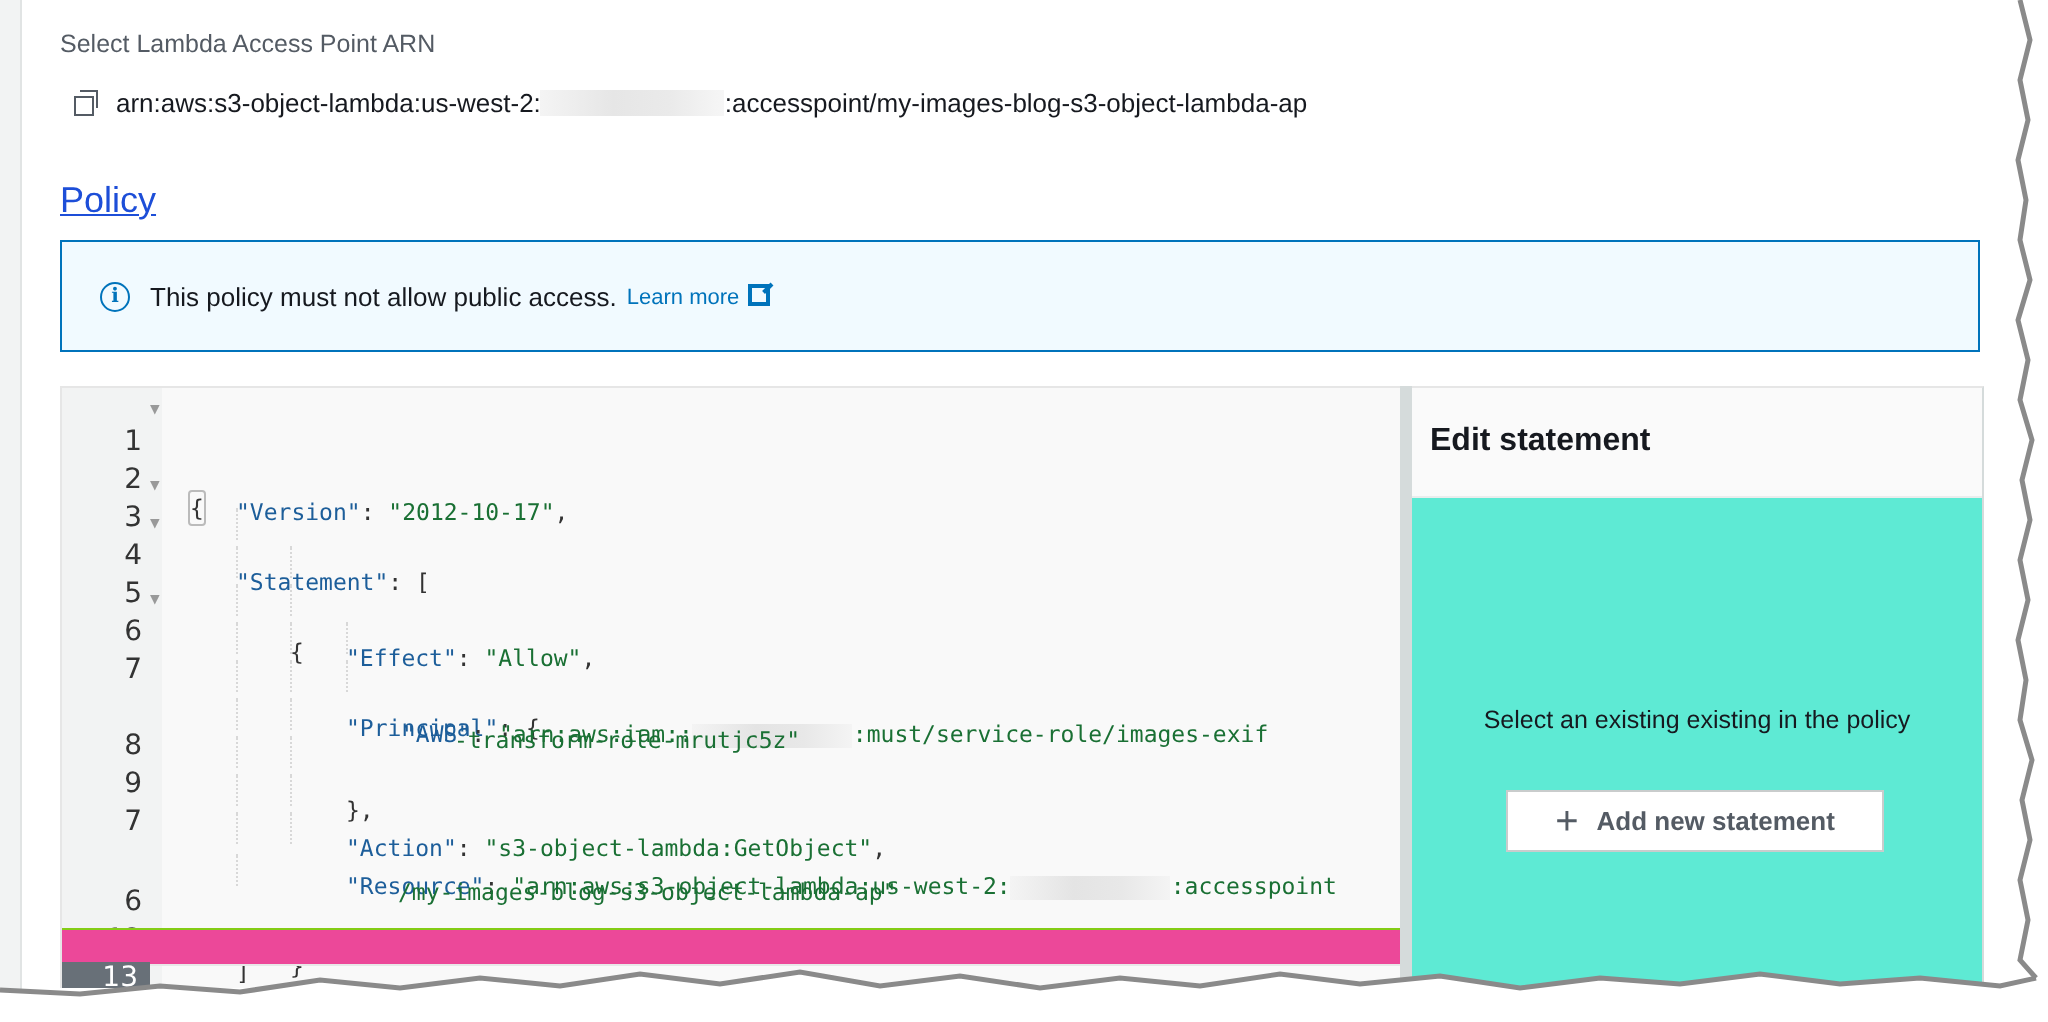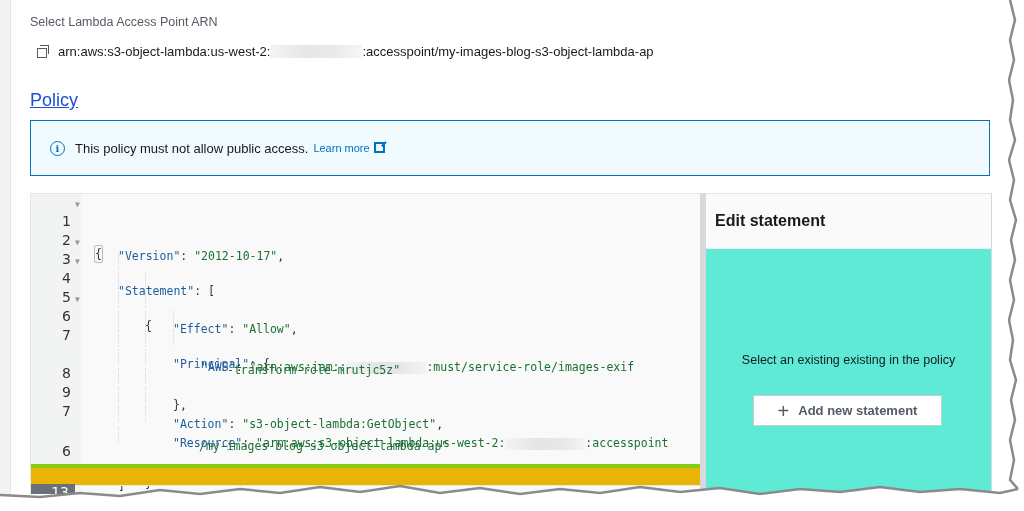--- a/index.html
+++ b/index.html
@@ -25,21 +25,21 @@
     .editor { position: absolute; left: 30px; top: 193px; width: 672px; height: 300px; background: #f9f9f9; border-top: 1px solid #e6e6e6; border-left: 1px solid #e6e6e6; overflow: hidden; }
     .gutter { position: absolute; left: 0; top: 0; width: 50px; height: 100%; background: #f2f3f3; }
     .line { position: absolute; left: 0; height: 16px; width: 672px; font-family: "DejaVu Sans Mono", "Liberation Mono", monospace; font-size: 11.5px; line-height: 16px; white-space: pre; }
     .ln { position: absolute; left: 0; width: 40px; text-align: right; color: #333; font-family: "DejaVu Sans", sans-serif; font-size: 14px; }
     .fold { position: absolute; left: 44px; top: 0; color: #999; font-size: 8px; }
     .code { position: absolute; left: 63px; }
     .k { color: #1d5e9a; }
     .s { color: #1a7034; }
     .p { color: #333; }
     .guide { position: absolute; top: 0; width: 1px; height: 16px; border-left: 1px dotted #d8d8d8; }
-    .active-line { background: #eab308; border-top: 4px solid #84cc16; border-bottom: 1px solid #e8e8e8; }
+    .active-line { background: #ec4899; border-top: 1px solid #84cc16; border-bottom: 1px solid #e8e8e8; }
     .active-ln { background: #687078; color: #fff; }
     .cursor-brace { border: 1px solid #bbb; border-radius: 2px; }
     .redact-code { display: inline-block; width: 80px; height: 12px; background: linear-gradient(90deg, #f4f4f4, #e4e4e4 40%, #e8e8e8 70%, #f4f4f4); vertical-align: middle; }
     .splitter { position: absolute; left: 700px; top: 193px; width: 6px; height: 300px; background: #d5dbdb; }
     .side-panel { position: absolute; left: 706px; top: 193px; width: 285px; height: 300px; background: #5eead4; border-right: 1px solid #d5dbdb; border-top: 1px solid #e6e6e6; }
     .side-header { height: 54px; background: #fafafa; border-bottom: 1px solid #eaeded; display: flex; align-items: center; padding-left: 9px; font-size: 16px; font-weight: bold; color: #16191f; }
     .empty-title { position: absolute; top: 130px; width: 100%; text-align: center; font-size: 12.5px; font-weight: bold; color: #545b64; }
     .empty-desc { position: absolute; top: 158px; width: 100%; text-align: center; font-size: 12.5px; color: #16191f; line-height: 17px; }
     .add-btn { position: absolute; left: 47px; top: 201px; width: 189px; height: 31px; border: 1px solid #c9cccc; box-sizing: border-box; display: flex; align-items: center; justify-content: center; font-size: 13px; font-weight: bold; color: #545b64; background: #fff; cursor: pointer; }
     .plus { font-size: 20px; font-weight: normal; margin-right: 9px; line-height: 1; color: #545b64; }

